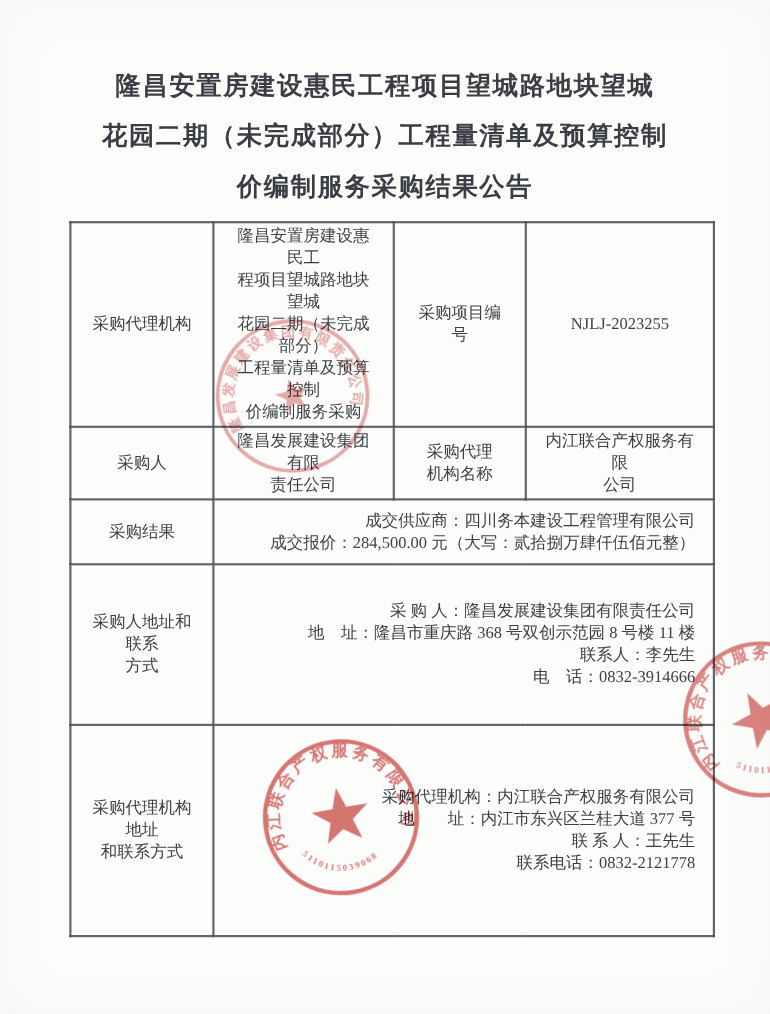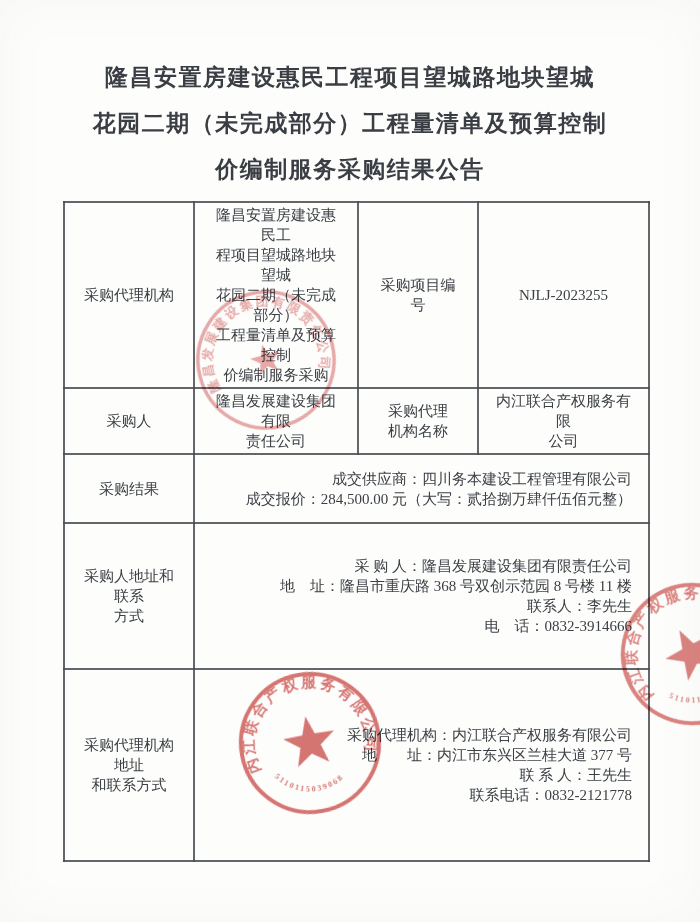--- a/index.html
+++ b/index.html
@@ -78,21 +78,21 @@
       </tr>
       <tr style="height:49px">
         <td class="lab">采购人</td>
         <td class="cen">隆昌发展建设集团有限
 责任公司</td>
         <td class="lab">采购代理
 机构名称</td>
         <td class="cen">内江联合产权服务有限
 公司</td>
       </tr>
-      <tr style="height:69px">
+      <tr style="height:59px">
         <td class="lab">采购结果</td>
         <td class="val-left r4cell" colspan="3">成交供应商：四川务本建设工程管理有限公司
 成交报价：284,500.00 元（大写：贰拾捌万肆仟伍佰元整）</td>
       </tr>
       <tr style="height:146px">
         <td class="lab">采购人地址和联系
 方式</td>
         <td class="val-left r6cell" colspan="3">采 购 人：隆昌发展建设集团有限责任公司
 地　址：隆昌市重庆路 368 号双创示范园 8 号楼 11 楼
 联系人：李先生

